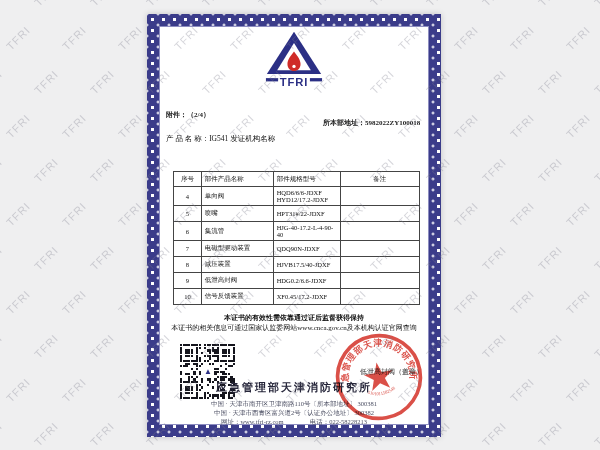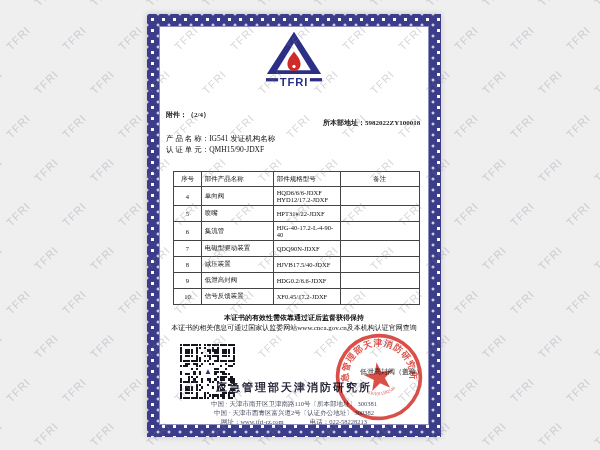--- a/index.html
+++ b/index.html
@@ -72,21 +72,20 @@
       <rect x="49" y="52.5" width="13" height="3.5" fill="#2b2f85"></rect>
       <text x="32" y="60.5" text-anchor="middle" font-family="Liberation Sans, sans-serif" font-size="12" font-weight="bold" fill="#2b2f85" letter-spacing="1">TFRI</text>
     </svg>
   </div>
 
   <div class="abs attach">附件：（2/4）</div>
   <div class="abs certno"><span>所本部地址：</span><span>5982022ZY100018</span></div>
 
   <div class="abs prod">
     <div class="prod-line"><span class="plabel">产 品 名 称：</span><span>IG541 发证机构名称</span></div>
-    <div class="prod-line"><span class="plabel">认 证 单 元：</span><span>QMH15/90-JDXF</span></div>
   </div>
 
   <table>
     <thead>
       <tr>
         <th class="c-no">序号</th>
         <th class="c-name">部件产品名称</th>
         <th class="c-model">部件规格型号</th>
         <th class="c-remark">备注</th>
       </tr>

